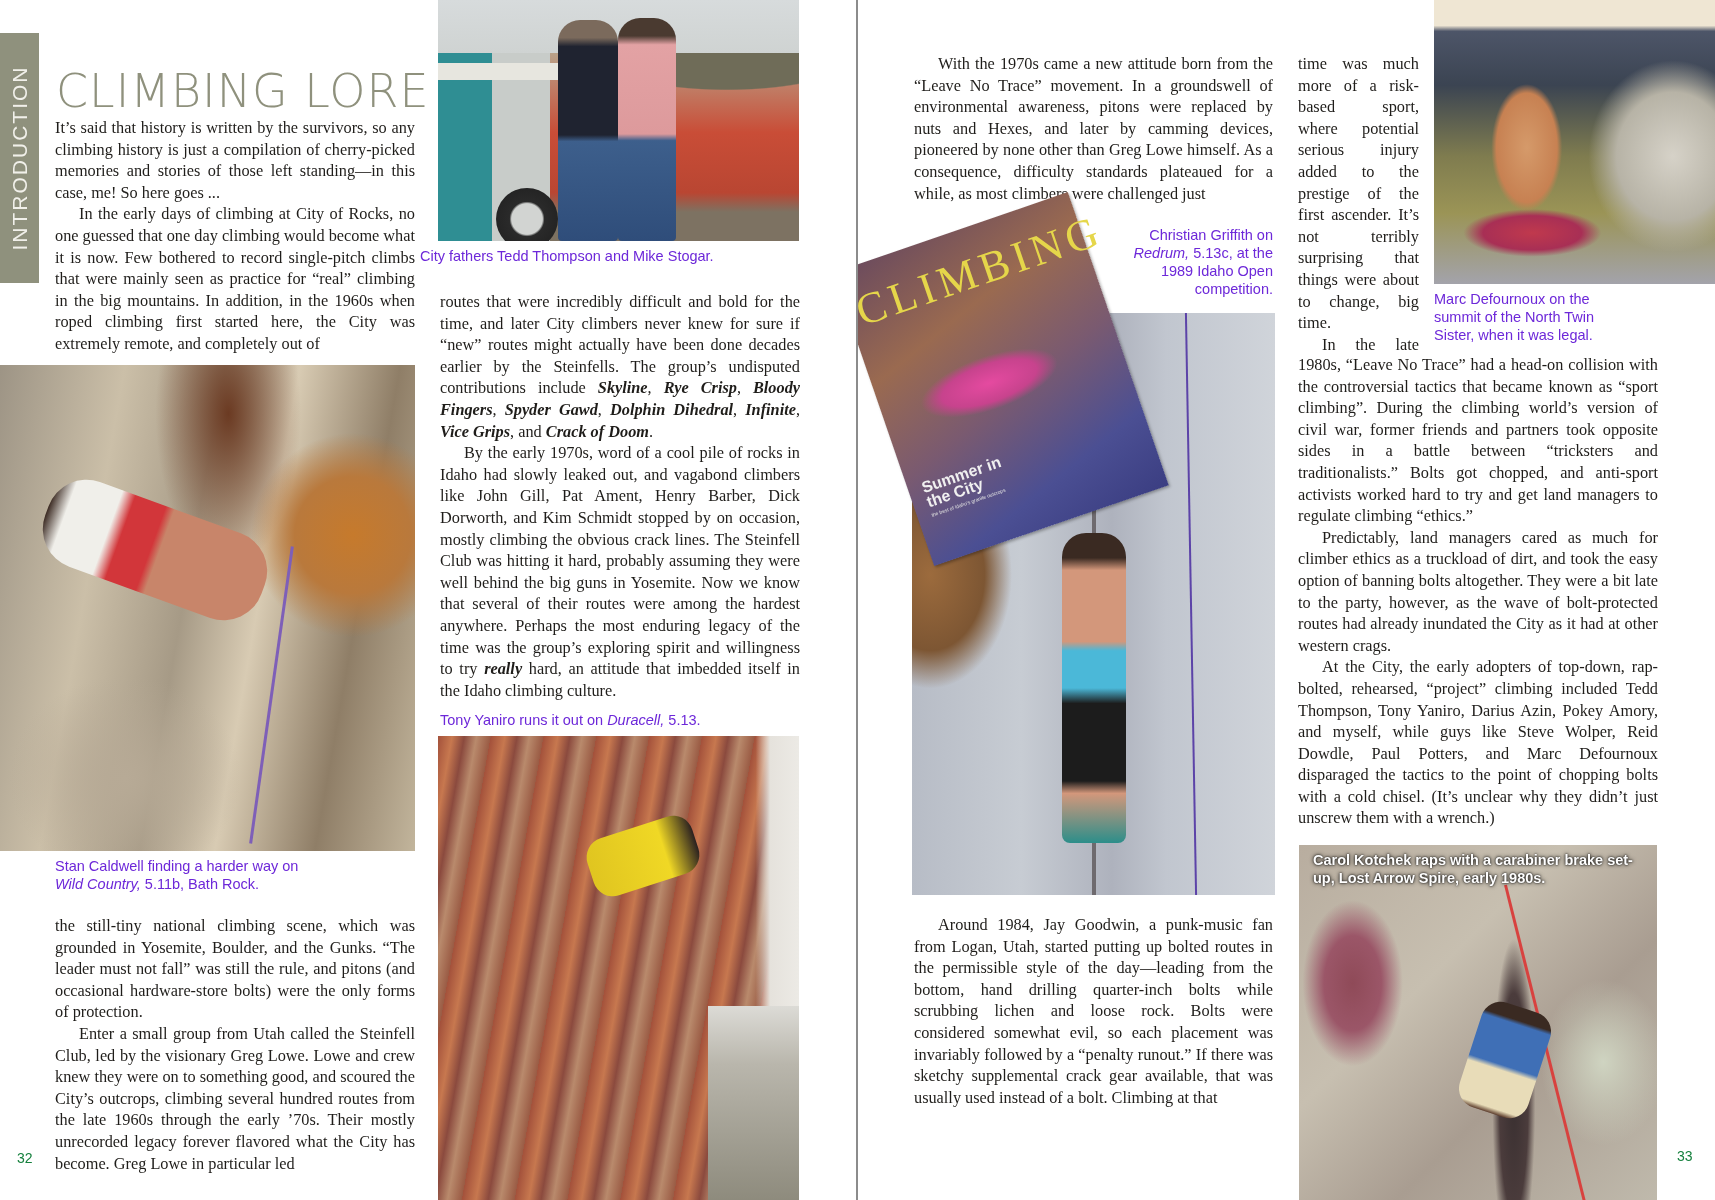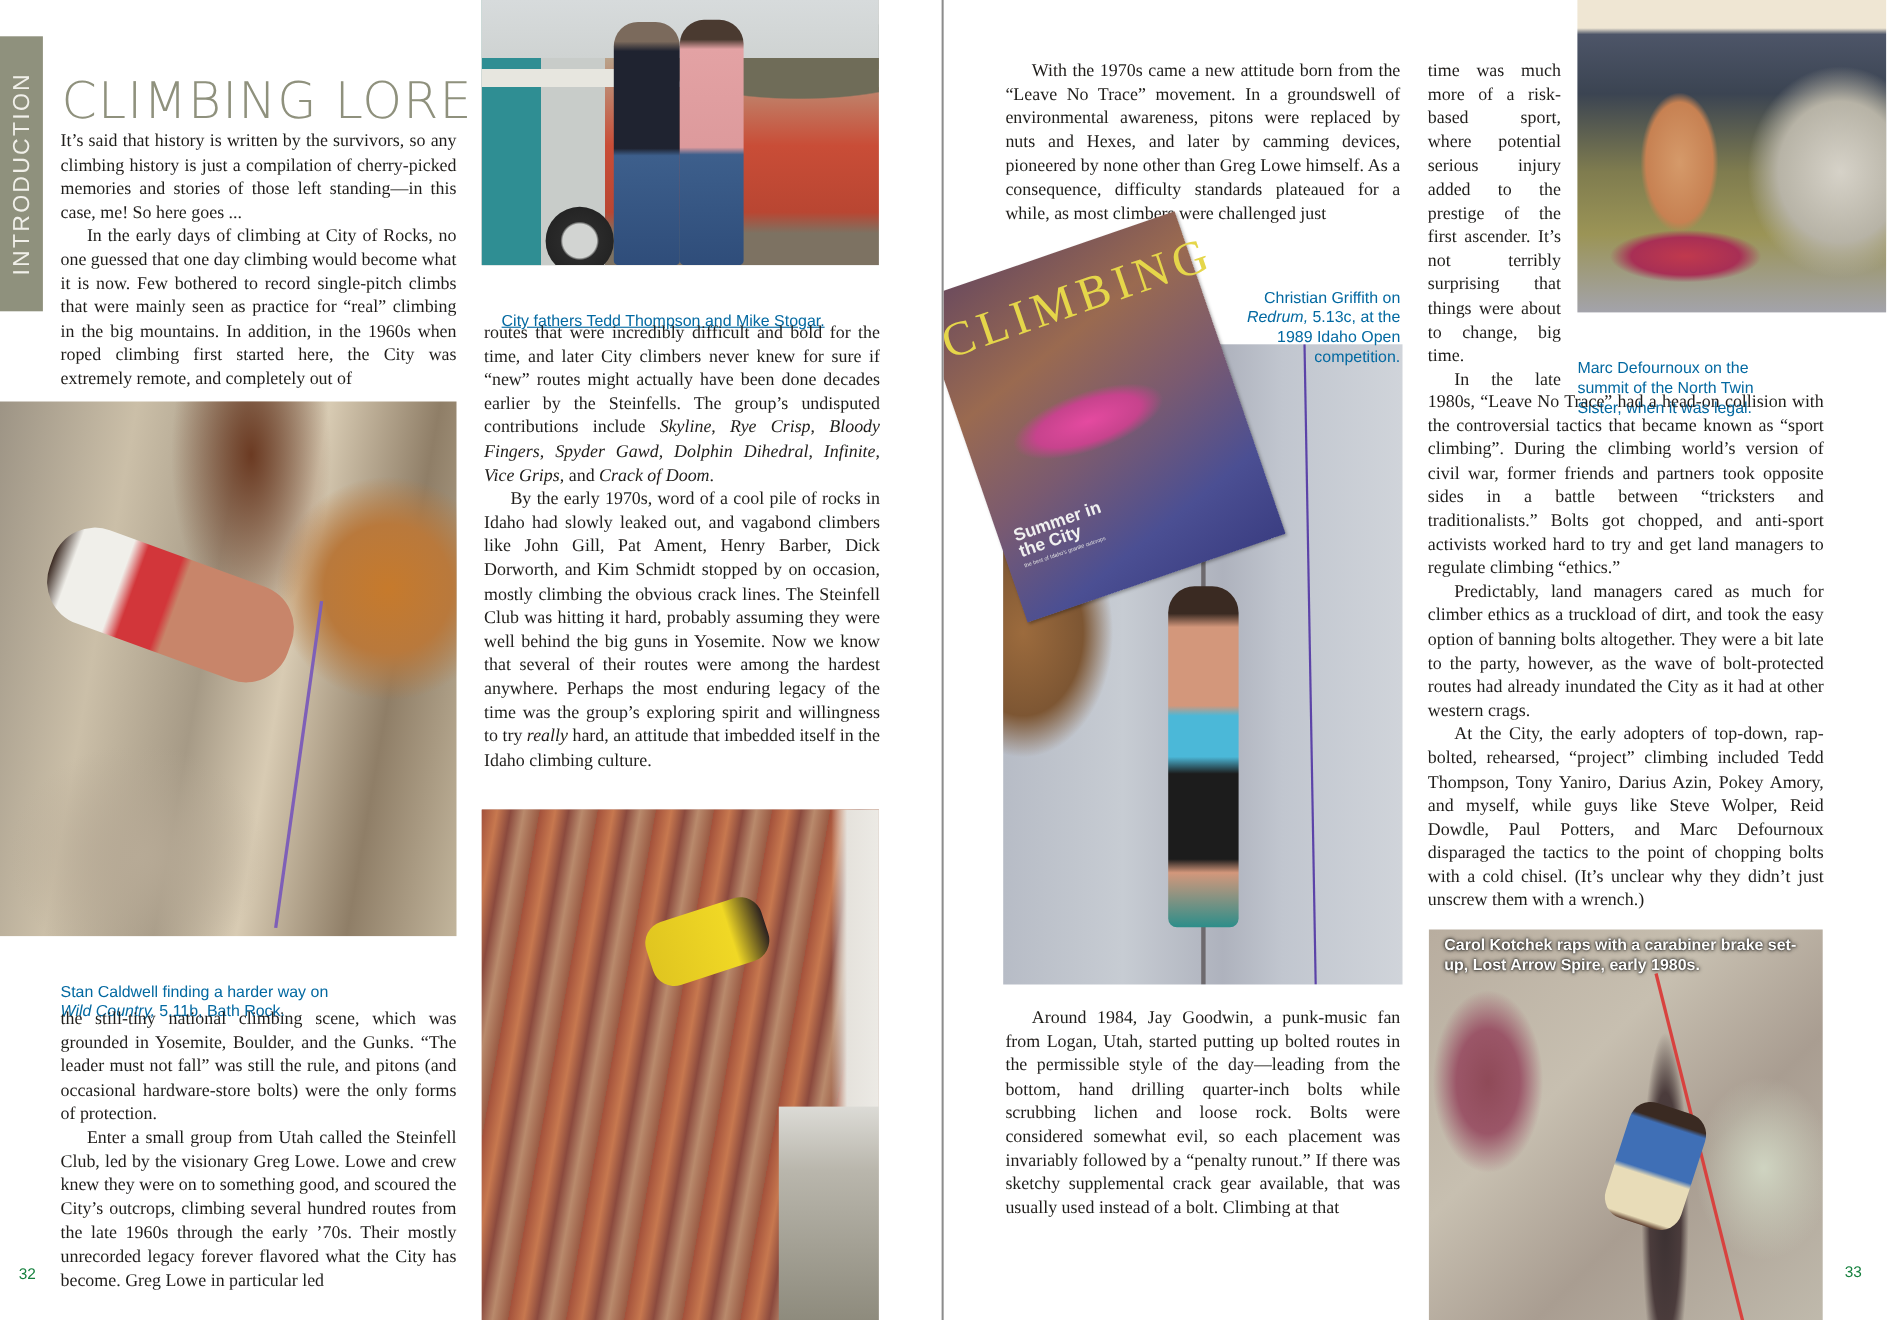--- a/index.html
+++ b/index.html
@@ -27,25 +27,25 @@
     left: 56px; top: 20px; font-family: "DejaVu Sans", "Liberation Sans", sans-serif;
     font-weight: 300; font-size: 46px; color: #8f917d; letter-spacing: 1px; white-space: nowrap; margin-top: 44px;
   }
 
   .body-text {
     font-family: "Liberation Serif", "DejaVu Serif", serif;
     font-size: 16.3px; line-height: 21.6px; text-align: justify; color: #1f1d1a;
   }
   .body-text p { text-indent: 0; }
   .body-text p.indent { text-indent: 24px; }
-  .body-text em { font-style: italic; }
+  .body-text em { font-style: italic; font-weight: bold; }
 
   .caption {
     font-family: "Liberation Sans", "DejaVu Sans", sans-serif;
-    font-size: 14.5px; line-height: 18px; color: #0369a1; margin-top: 36px;
+    font-size: 14.5px; line-height: 18px; color: #6d28d9;
   }
   .caption em { font-style: italic; }
 
   .page-num {
     font-family: "Liberation Sans", "DejaVu Sans", sans-serif;
     font-size: 14px; color: #15803d;
   }
 
   
   .photo { position: absolute; overflow: hidden; }
@@ -173,21 +173,21 @@
   </div>
 
   <div class="abs page-num" style="left:17px; top:1150px;">32</div>
 
   <div class="photo photo-truck">
     <div class="inner person1"></div>
     <div class="inner person2"></div>
     <div class="inner wheel"></div>
   </div>
 
-  <div class="abs caption" style="left:456px; top:247px; width:360px;text-decoration:underline;">City fathers Tedd Thompson and Mike Stogar.</div>
+  <div class="abs caption" style="left:420px; top:247px; width:360px;">City fathers Tedd Thompson and Mike Stogar.</div>
 
   <div class="abs body-text" style="left:440px; top:291px; width:360px;">
     <p><span>routes that were incredibly difficult and bold for the time, and later City climbers never knew for sure if “new” routes might actually have been done decades earlier by the Steinfells. The group’s undisputed contributions include </span><em>Skyline</em>, <em>Rye Crisp</em>, <em>Bloody Fingers</em>, <em>Spyder Gawd</em>, <em>Dolphin Dihedral</em>, <em>Infinite</em>, <em>Vice Grips</em>, <span>and</span> <em>Crack of Doom</em>.</p>
     <p class="indent"><span>By the early 1970s, word of a cool pile of rocks in Idaho had slowly leaked out, and vagabond climbers like John Gill, Pat Ament, Henry Barber, Dick Dorworth, and Kim Schmidt stopped by on occasion, mostly climbing the obvious crack lines. The Steinfell Club was hitting it hard, probably assuming they were well behind the big guns in Yosemite. Now we know that several of their routes were among the hardest anywhere. Perhaps the most enduring legacy of the time was the group’s exploring spirit and willingness to try </span><em>really</em><span> hard, an attitude that imbedded itself in the Idaho climbing culture.</span></p>
   </div>
 
   <div class="abs caption" style="left:440px; top:711px; width:360px;">
     <span>Tony Yaniro runs it out on </span><em>Duracell,</em><span> 5.13.</span>
   </div>
 

